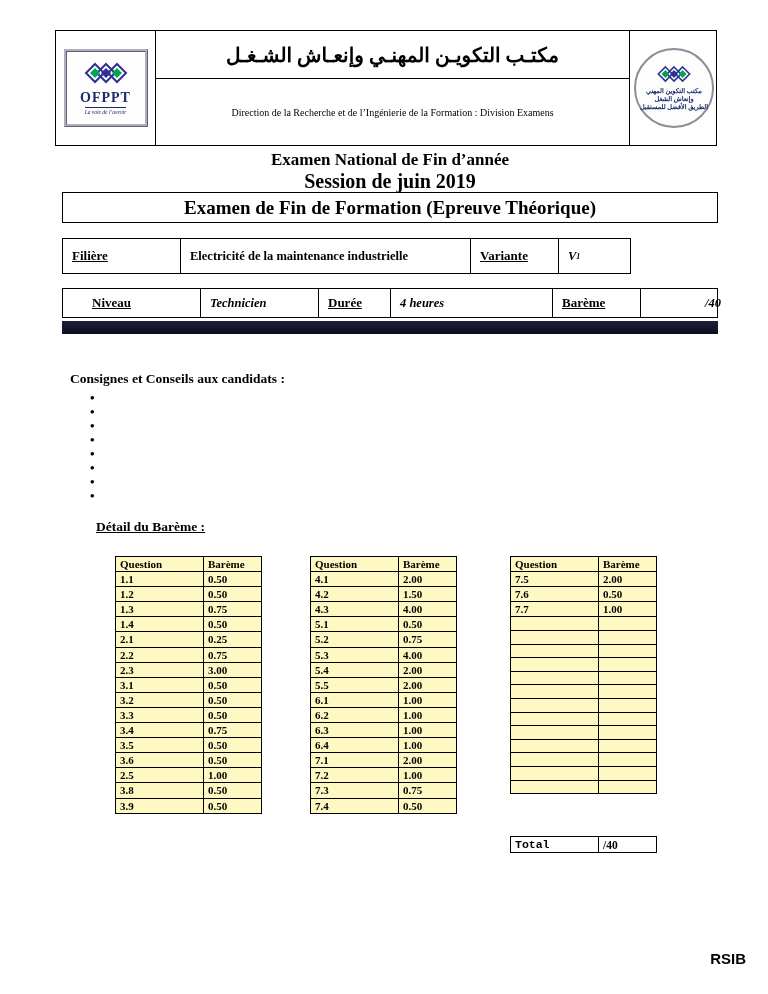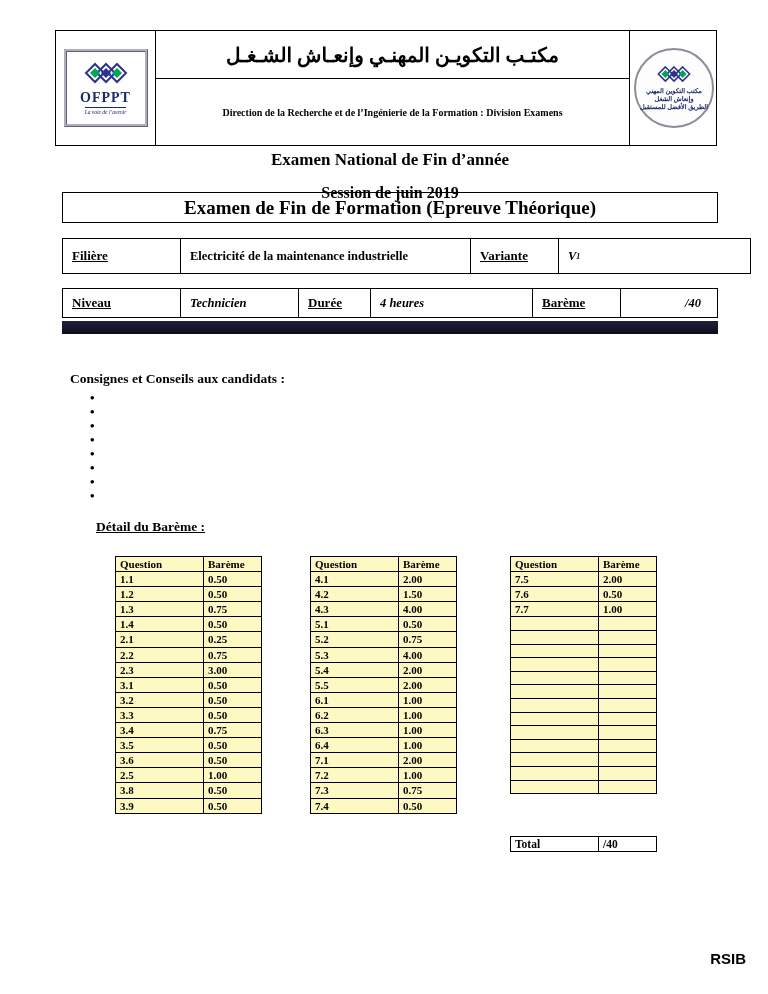--- a/index.html
+++ b/index.html
@@ -29,48 +29,49 @@
     display:flex; align-items:center; justify-content:center;
     font-size:20px; font-weight:bold; direction:rtl;
   }
   .h-org {
     flex:0 0 35px; border-bottom:1px solid #000;
     display:flex; align-items:center; justify-content:center;
     font-size:12.5px; font-weight:bold; text-align:center;
   }
   .h-dir {
     flex:1; display:flex; align-items:center; justify-content:center;
-    font-size:10px; font-weight:bold; text-align:center;
+    font-size:10px; font-weight:normal; text-align:center;
   }
   .h-right { border-left:1px solid #000; display:flex; align-items:center; justify-content:center; }
   .seal {
     width:80px; height:80px; border-radius:50%; border:2px solid #8d8d99; background:#fdfdfd;
     display:flex; flex-direction:column; align-items:center; justify-content:center;
   }
   .seal-line { font-size:6.5px; line-height:1.25; color:#1b2a6b; font-weight:bold; direction:rtl; text-align:center; }
 
   
   .title1 { position:absolute; left:62px; top:150px; width:656px; text-align:center; font-size:17px; font-weight:bold; }
-  .title2 { position:absolute; left:62px; top:170px; width:656px; text-align:center; font-size:16px; font-weight:bold;margin-top:14px; }
+  .title2 { position:absolute; left:62px; top:170px; width:656px; text-align:center; font-size:20px; font-weight:bold; }
   .boxed-title {
     position:absolute; left:62px; top:192px; width:656px; height:31px;
     border:1.2px solid #000; text-align:center; line-height:29px;
     font-size:19px; font-weight:bold;
   }
 
   
   .info1 {
-    position:absolute; left:62px; top:238px; width:689px; height:36px;
+    position:absolute; left:62px; top:238px; width:569px; height:36px;
     display:grid; grid-template-columns:118px 290px 88px 160px;
     border:1.2px solid #000;
   }
   .info2 {
     position:absolute; left:62px; top:288px; width:656px; height:30px;
     display:grid; grid-template-columns:118px 118px 72px 162px 88px 98px;
     border:1.2px solid #000;
+    padding-left:20px;
   }
   .info-cell { border-right:1px solid #000; display:flex; align-items:center; padding-left:9px; }
   .info-cell:last-child { border-right:none; }
   .lbl { font-size:13px; font-weight:bold; text-decoration:underline; }
   .val { font-size:12.5px; font-weight:bold; }
   .val-italic { font-size:12.5px; font-weight:bold; font-style:italic; }
   .cell-right { justify-content:flex-end; padding-right:18px; padding-left:0; }
   sub { font-size:8px; }
 
   .dark-bar {
@@ -99,21 +100,21 @@
     padding:1px 4px; height:13.6px; text-align:left; vertical-align:middle;
   }
   table.bareme th:first-child, table.bareme td:first-child { width:88px; min-width:88px; }
   table.bareme th:last-child,  table.bareme td:last-child  { width:58px; min-width:58px; }
   #t1 { left:115px; } #t2 { left:310px; } #t3 { left:510px; }
   table.total-table { position:absolute; left:510px; top:836px; border-collapse:collapse; }
   table.total-table td {
     border:1px solid #000; font-weight:bold; font-size:11.5px;
     padding:1px 4px; height:15px; text-align:left;
   }
-  table.total-table td:first-child { width:88px; min-width:88px; }
+  table.total-table td:first-child { width:88px; min-width:88px;font-family:Liberation Mono, monospace; }
   table.total-table td:last-child  { width:58px; min-width:58px; }
 
   .footer-code {
     position:absolute; right:22px; top:950px;
     font-family:"Liberation Sans", sans-serif; font-size:15px; font-weight:bold;
   }
 </style>
 </head>
 <body>
 

